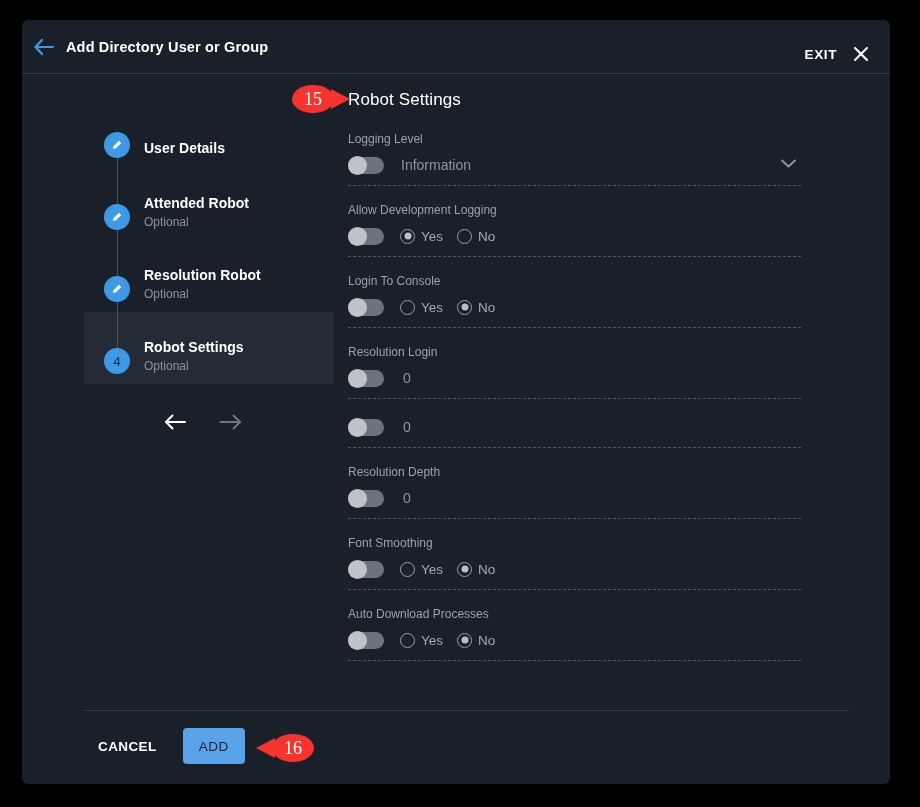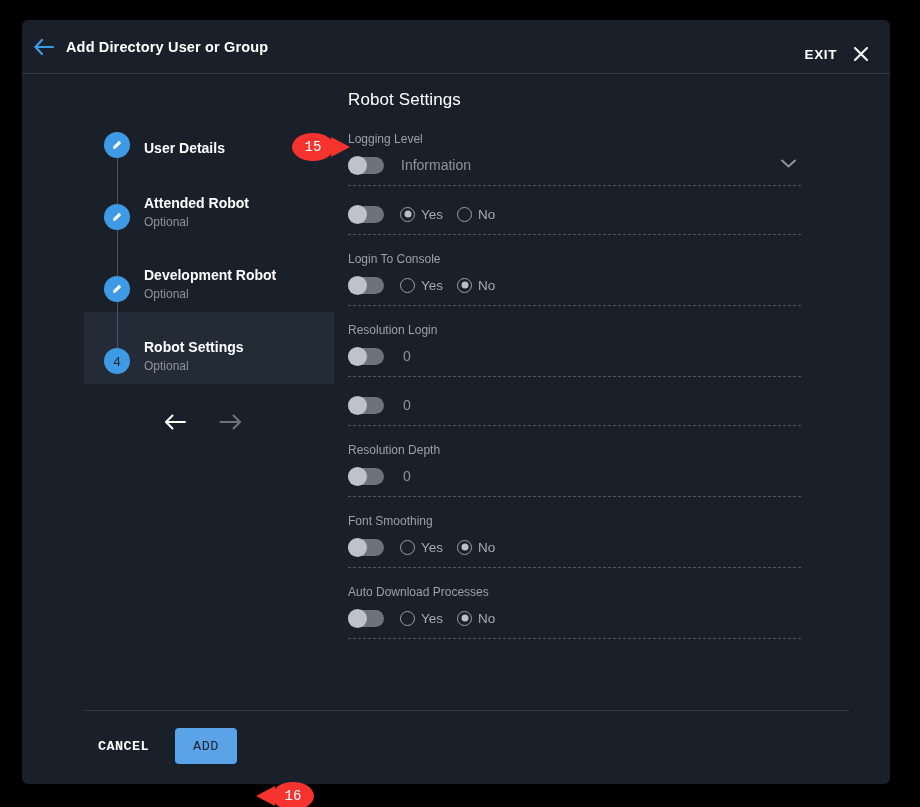--- a/index.html
+++ b/index.html
@@ -262,21 +262,20 @@
   }
   .radio .rlabel {
     font-size: 13.5px;
     color: #a4abb4;
   }
 
   
   .footer {
     position: relative;
     height: 96px;
-    font-family: Liberation Mono, monospace;
   }
   .footer-divider {
     position: absolute;
     left: 62px;
     top: 0;
     width: 765px;
     height: 1px;
     background: #333a46;
   }
   .footer-actions {
@@ -316,23 +315,22 @@
     position: absolute;
     z-index: 40;
     width: 42px;
     height: 28px;
     background: #f6332f;
     border-radius: 50%;
     display: flex;
     align-items: center;
     justify-content: center;
     color: #ffffff;
-    font-size: 14px;
-    font-family: Liberation Mono, monospace;
-    margin-top: 48px;
+    font-size: 18px;
+    font-family: Liberation Serif, serif;
   }
   .balloon::after {
     content: "";
     position: absolute;
     width: 0; height: 0;
     border-top: 10px solid transparent;
     border-bottom: 10px solid transparent;
   }
   .balloon.point-right::after {
     right: -16px;
@@ -405,21 +403,21 @@
         </div>
 
         <div class="step">
           <div class="connector"></div>
           <div class="step-badge">
             <svg width="14" height="14" viewBox="0 0 14 14" aria-hidden="true">
               <path d="M3.2 10.8 L3.2 8.6 L9 2.8 L11.2 5 L5.4 10.8 Z" fill="#ffffff"></path>
             </svg>
           </div>
           <div class="step-text">
-            <div class="step-title">Development Robot</div>
+            <div class="step-title">Resolution Robot</div>
             <div class="step-sub">Optional</div>
           </div>
         </div>
 
         <div class="step active">
           <div class="step-badge">
             <span class="num">4</span>
           </div>
           <div class="step-text">
             <div class="step-title">Robot Settings</div>
@@ -455,20 +453,21 @@
             <div class="field-value">Information</div>
           </div>
           <div class="chevron">
             <svg width="17" height="11" viewBox="0 0 17 11" aria-hidden="true">
               <path d="M2 2.5 L8.5 8.5 L15 2.5" stroke="#8e959f" stroke-width="1.9" fill="none" stroke-linecap="round" stroke-linejoin="round"></path>
             </svg>
           </div>
         </div>
 
         <div class="field">
+          <div class="field-label">Allow Development Logging</div>
           <div class="field-row">
             <div class="toggle">
               <div class="knob"></div>
             </div>
             <div class="radio-group">
               <div class="radio checked">
                 <span class="dot"></span>
                 <span class="rlabel">Yes</span>
               </div>
               <div class="radio">

